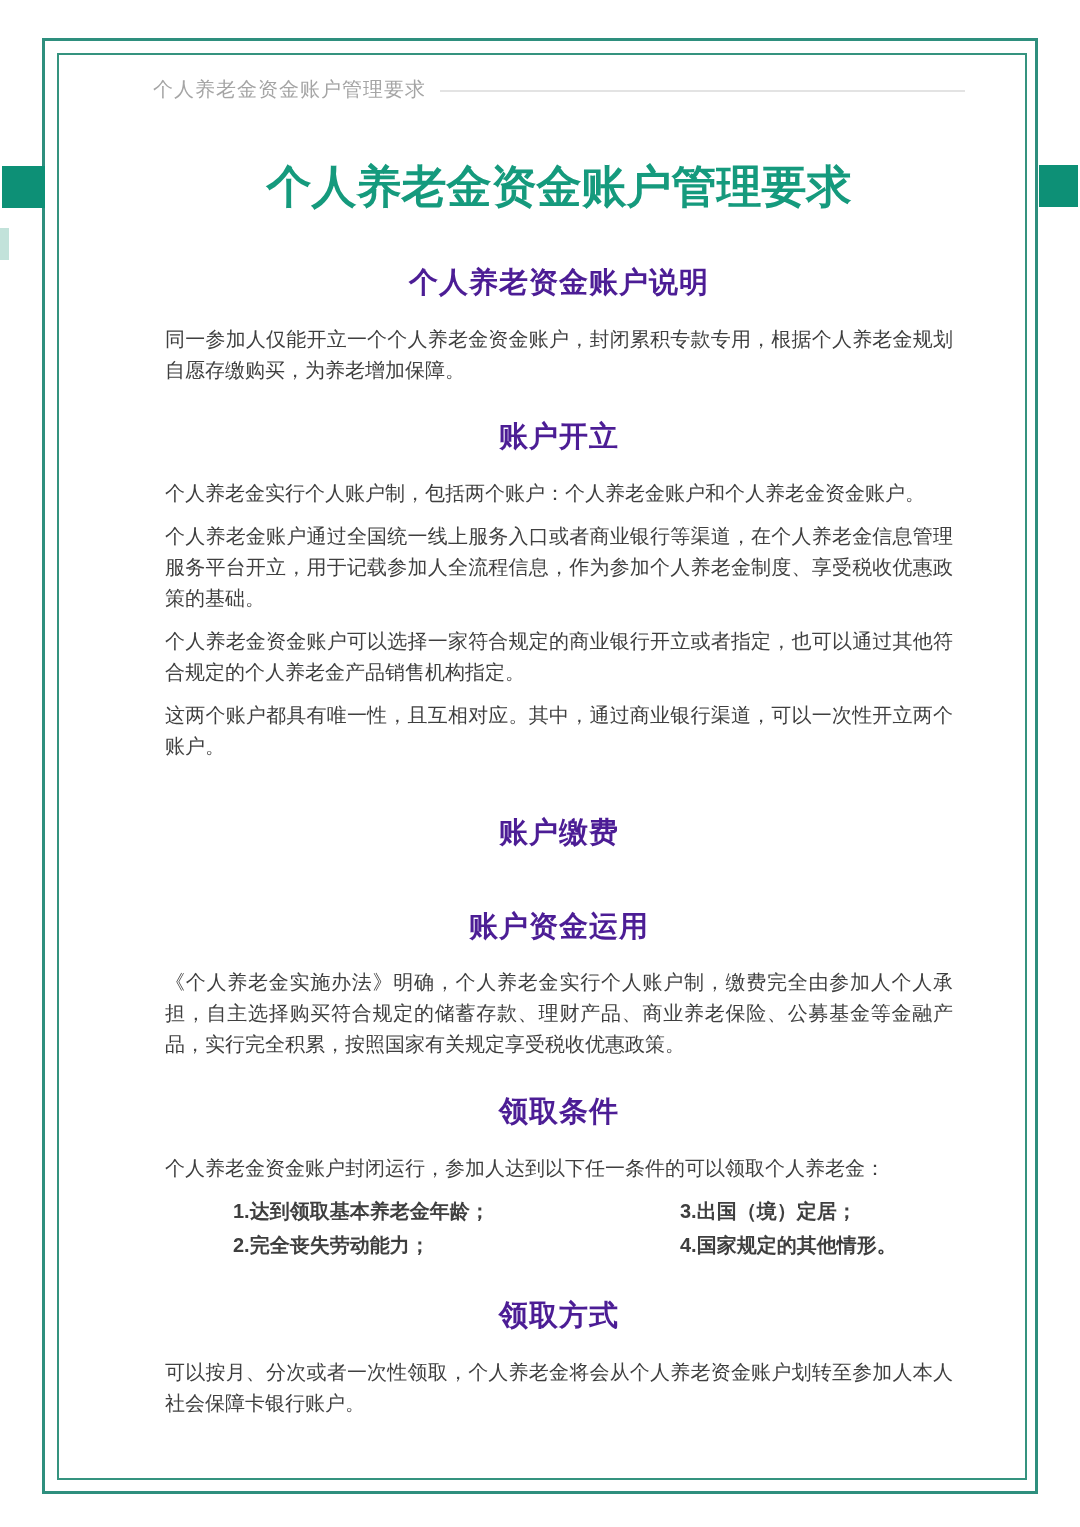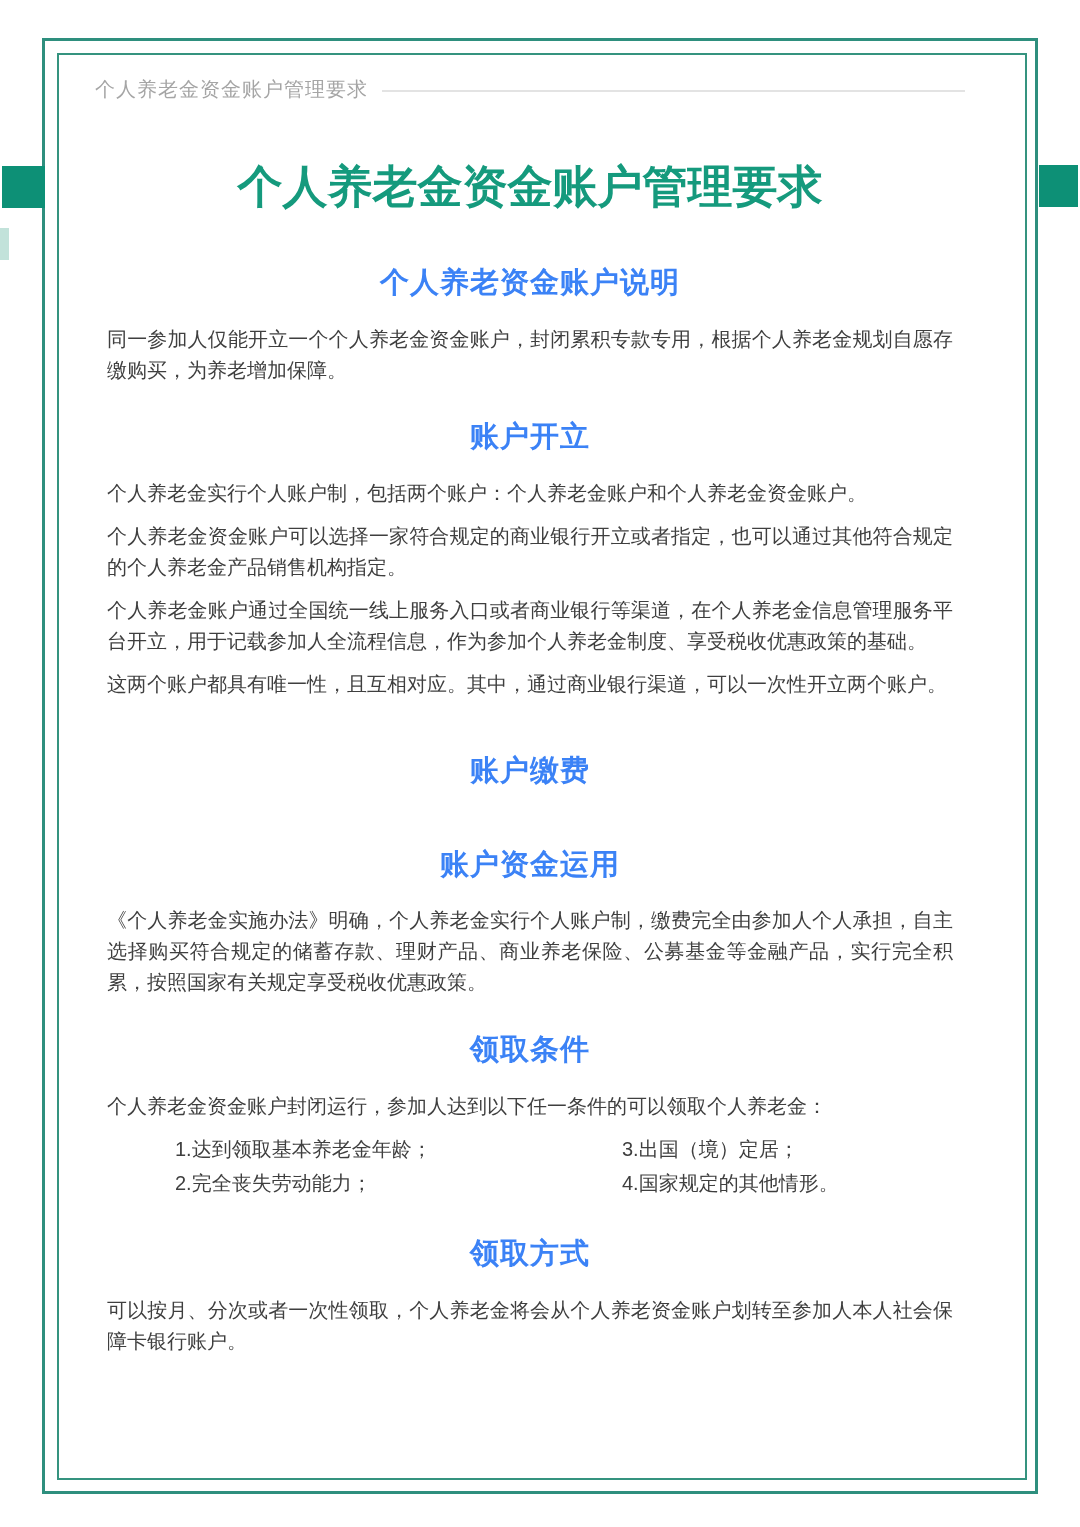--- a/index.html
+++ b/index.html
@@ -26,35 +26,35 @@
     position: absolute; left: 1039px; top: 165px; width: 39px; height: 42px;
     background: #0D9076;
   }
   .tab-left-small {
     position: absolute; left: 0px; top: 228px; width: 9px; height: 32px;
     background: #C2E2DA;
   }
 
   .content {
     position: absolute; left: 57px; top: 53px; width: 970px;
-    padding: 23px 62px 0 38px; box-sizing: border-box;
+    padding: 23px 62px 0 96px; box-sizing: border-box;
   }
 
   .header-row { display: flex; align-items: center; height: 26px; }
   .header-label { font-size: 20px; color: #A5A5A5; letter-spacing: 1px; white-space: nowrap; }
   .header-divider { flex: 1; height: 2px; background: #E3E3E3; margin-left: 14px; margin-top: 4px; }
 
   .doc-title {
     margin: 57px 0 0 0; text-align: center;
     font-size: 45px; line-height: 56px; font-weight: bold; color: #159A7D;
     letter-spacing: 0px;
   }
 
   .section-heading {
-    margin: 0; text-align: center; font-weight: bold; color: #3b82f6;
+    margin: 0; text-align: center; font-weight: bold; color: #4c1d95;
     font-size: 29px; line-height: 40px; letter-spacing: 1px;
   }
   .mt-s1h { margin-top: 47px; }
   .mt-s2h { margin-top: 30px; }
   .mt-s3h { margin-top: 50px; }
   .mt-s4h { margin-top: 54px; }
   .mt-s5h { margin-top: 31px; text-align: center; }
   .mt-s6h { margin-top: 34px; }
 
   .body-block { margin-top: 22px; }
@@ -62,21 +62,21 @@
   .mt-p4 { margin-top: 21px; }
   .mt-p6 { margin-top: 22px; }
 
   .body-block p {
     margin: 12px; font-size: 20px; line-height: 31px; color: #3F3F3F;
     text-align: justify; text-justify: inter-ideograph;
   }
 
   .conditions {
     margin-top: 0; padding-left: 80px;
-    display: grid; grid-template-columns: 447px 1fr; column-gap: 0; row-gap: 3px;
+    display: grid; grid-template-columns: 447px 1fr; column-gap: 0; row-gap: 3px; font-weight: bold;
   }
   .conditions .cond-item {
     font-size: 20px; line-height: 31px; color: #3F3F3F; white-space: nowrap;
   }
 </style>
 </head>
 <body>
 
 <div class="page">
 
@@ -96,22 +96,22 @@
     <h1 class="doc-title">个人养老金资金账户管理要求</h1>
 
     <h2 class="section-heading mt-s1h">个人养老资金账户说明</h2>
     <div class="body-block">
       <p>同一参加人仅能开立一个个人养老金资金账户，封闭累积专款专用，根据个人养老金规划自愿存缴购买，为养老增加保障。</p>
     </div>
 
     <h2 class="section-heading mt-s2h">账户开立</h2>
     <div class="body-block">
       <p>个人养老金实行个人账户制，包括两个账户：个人养老金账户和个人养老金资金账户。</p>
+      <p>个人养老金账户通过全国统一线上服务入口或者商业银行等渠道，在个人养老金信息管理服务平台开立，用于记载参加人全流程信息，作为参加个人养老金制度、享受税收优惠政策的基础。</p>
       <p>个人养老金资金账户可以选择一家符合规定的商业银行开立或者指定，也可以通过其他符合规定的个人养老金产品销售机构指定。</p>
-      <p>个人养老金账户通过全国统一线上服务入口或者商业银行等渠道，在个人养老金信息管理服务平台开立，用于记载参加人全流程信息，作为参加个人养老金制度、享受税收优惠政策的基础。</p>
       <p>这两个账户都具有唯一性，且互相对应。其中，通过商业银行渠道，可以一次性开立两个账户。</p>
     </div>
 
     <h2 class="section-heading mt-s3h">账户缴费</h2>
 
     <h2 class="section-heading mt-s4h">账户资金运用</h2>
     <div class="body-block mt-p4">
       <p>《个人养老金实施办法》明确，个人养老金实行个人账户制，缴费完全由参加人个人承担，自主选择购买符合规定的储蓄存款、理财产品、商业养老保险、公募基金等金融产品，实行完全积累，按照国家有关规定享受税收优惠政策。</p>
     </div>
 

